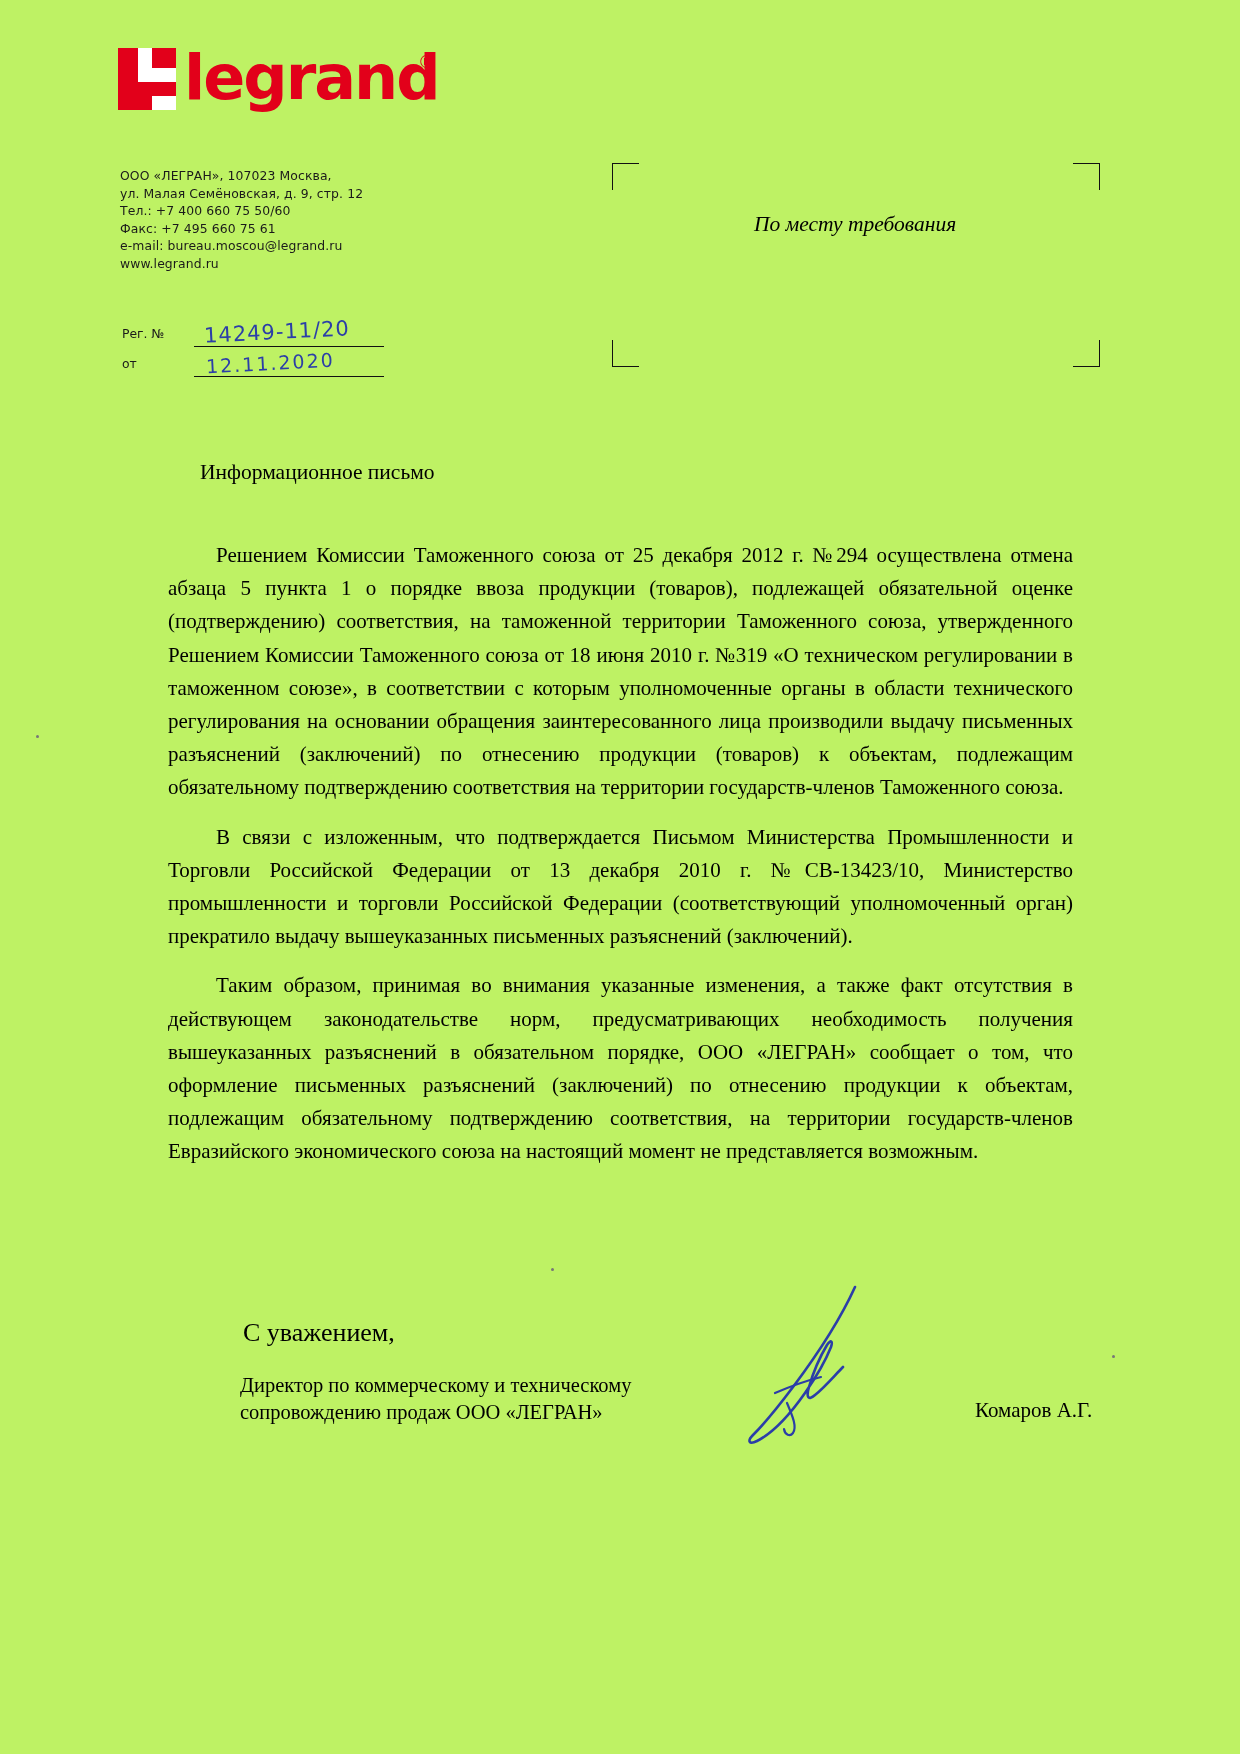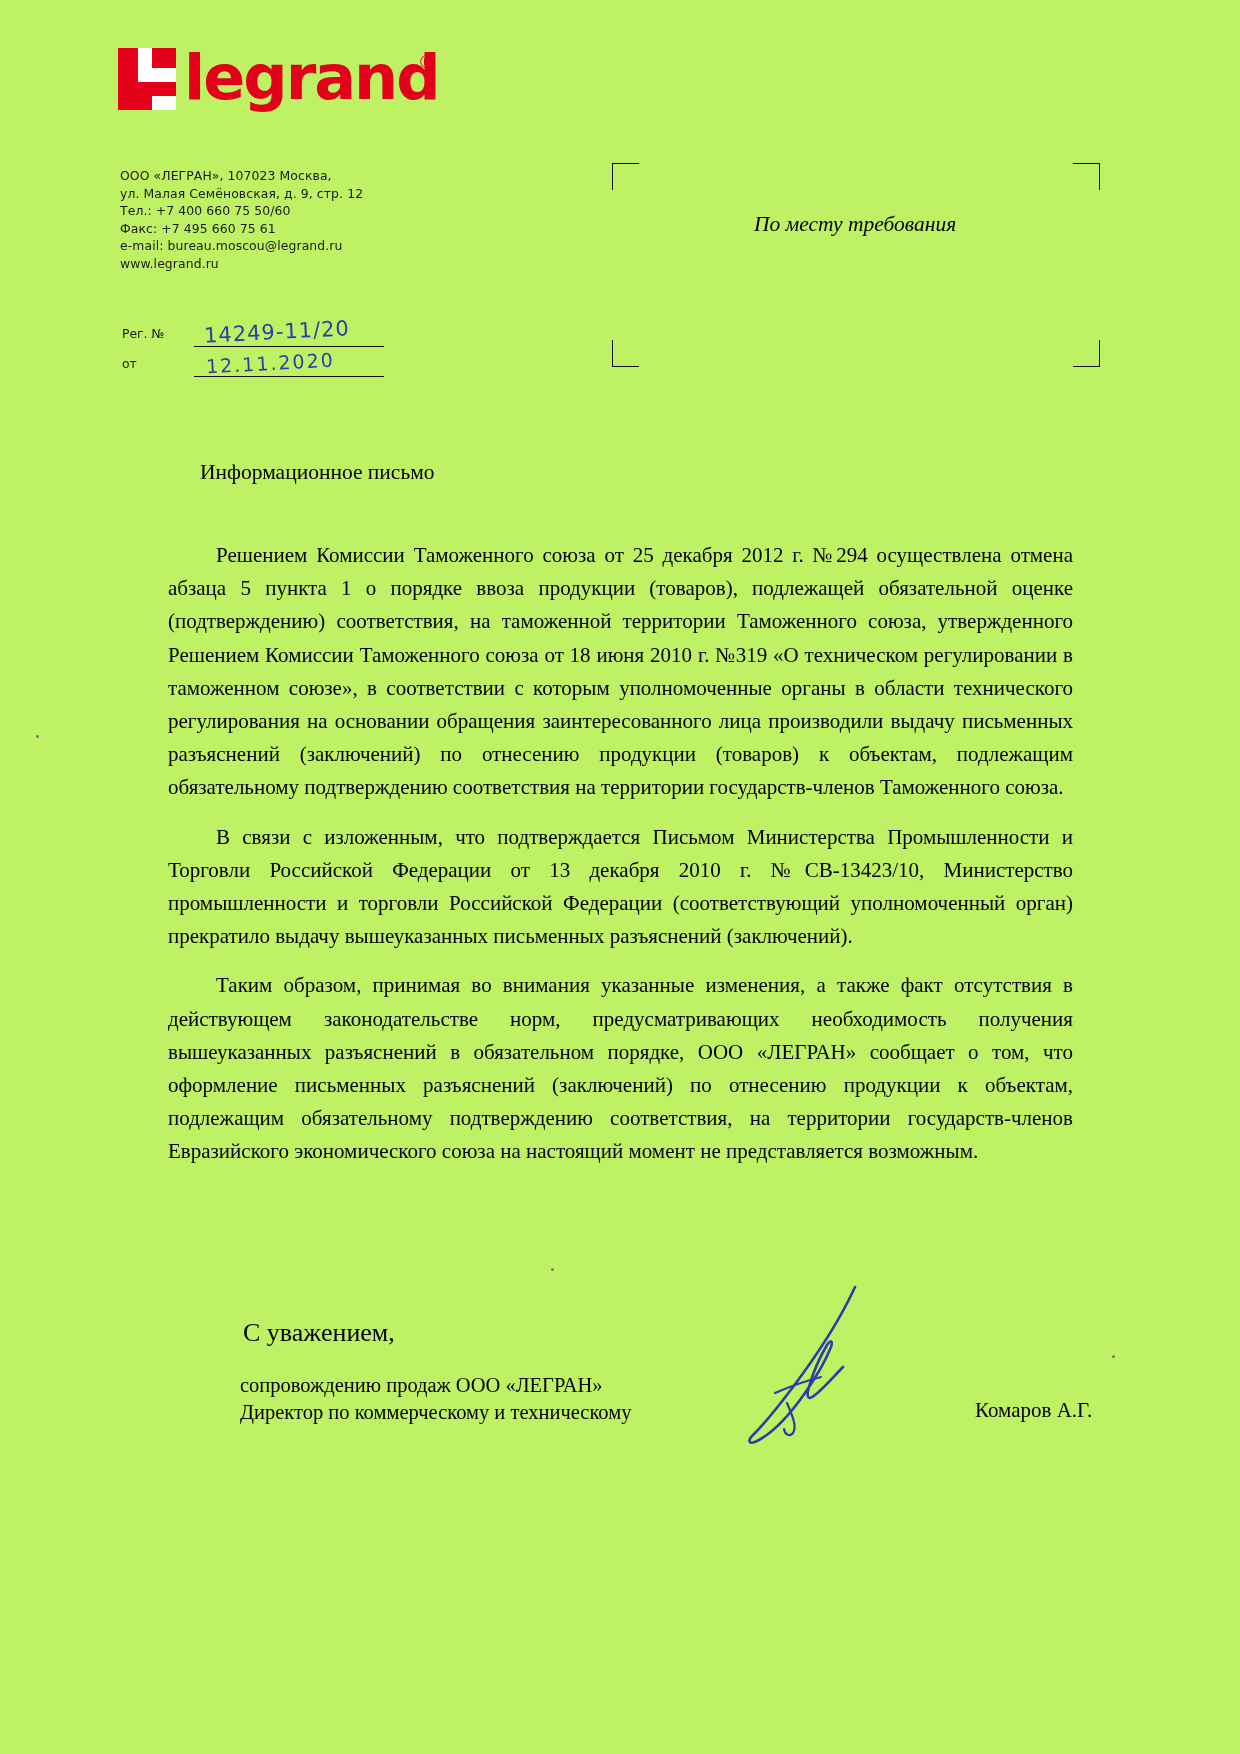--- a/index.html
+++ b/index.html
@@ -269,22 +269,22 @@
   <div class="doc-title">Информационное письмо</div>
 
   <div class="body-text">
     <p>Решением Комиссии Таможенного союза от 25 декабря 2012 г. №294 осуществлена отмена абзаца 5 пункта 1 о порядке ввоза продукции (товаров), подлежащей обязательной оценке (подтверждению) соответствия, на таможенной территории Таможенного союза, утвержденного Решением Комиссии Таможенного союза от 18 июня 2010 г. №319 «О техническом регулировании в таможенном союзе», в соответствии с которым уполномоченные органы в области технического регулирования на основании обращения заинтересованного лица производили выдачу письменных разъяснений (заключений) по отнесению продукции (товаров) к объектам, подлежащим обязательному подтверждению соответствия на территории государств-членов Таможенного союза.</p>
     <p>В связи с изложенным, что подтверждается Письмом Министерства Промышленности и Торговли Российской Федерации от 13 декабря 2010 г. №СВ-13423/10, Министерство промышленности и торговли Российской Федерации (соответствующий уполномоченный орган) прекратило выдачу вышеуказанных письменных разъяснений (заключений).</p>
     <p>Таким образом, принимая во внимания указанные изменения, а также факт отсутствия в действующем законодательстве норм, предусматривающих необходимость получения вышеуказанных разъяснений в обязательном порядке, ООО «ЛЕГРАН» сообщает о том, что оформление письменных разъяснений (заключений) по отнесению продукции к объектам, подлежащим обязательному подтверждению соответствия, на территории государств-членов Евразийского экономического союза на настоящий момент не представляется возможным.</p>
   </div>
 
   <div class="sign-regards">С уважением,</div>
   <div class="sign-role">
+    <div>Директор по коммерческому и техническому</div>
     <div>сопровождению продаж ООО «ЛЕГРАН»</div>
-    <div>Директор по коммерческому и техническому</div>
   </div>
   <div class="sign-name">Комаров А.Г.</div>
 
   <svg class="signature-svg" viewBox="0 0 220 180">
     <path d="M120 12 C105 45, 82 80, 58 112 C40 136, 26 152, 18 160 C12 166, 14 170, 22 166 C38 158, 56 138, 70 118 C84 98, 92 82, 96 72 C98 66, 96 64, 92 70 C86 80, 78 98, 74 112 C71 122, 73 126, 80 120 C90 112, 100 100, 108 92" fill="none" stroke="#2b3ea8" stroke-width="2.6" stroke-linecap="round"></path>
     <path d="M40 118 C54 112, 70 106, 86 102" fill="none" stroke="#2b3ea8" stroke-width="2.2" stroke-linecap="round"></path>
     <path d="M52 128 C58 142, 62 152, 58 158 C55 162, 50 160, 49 154" fill="none" stroke="#2b3ea8" stroke-width="2.2" stroke-linecap="round"></path>
   </svg>
 
   <div class="speck" style="left:551px; top:1268px;"></div>

